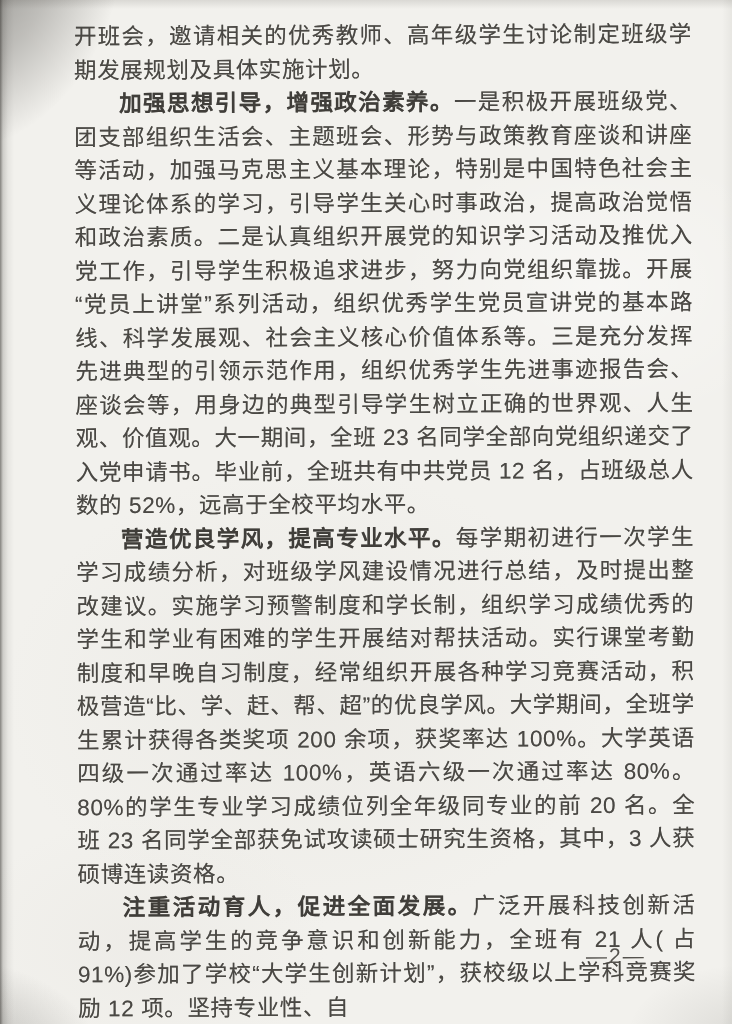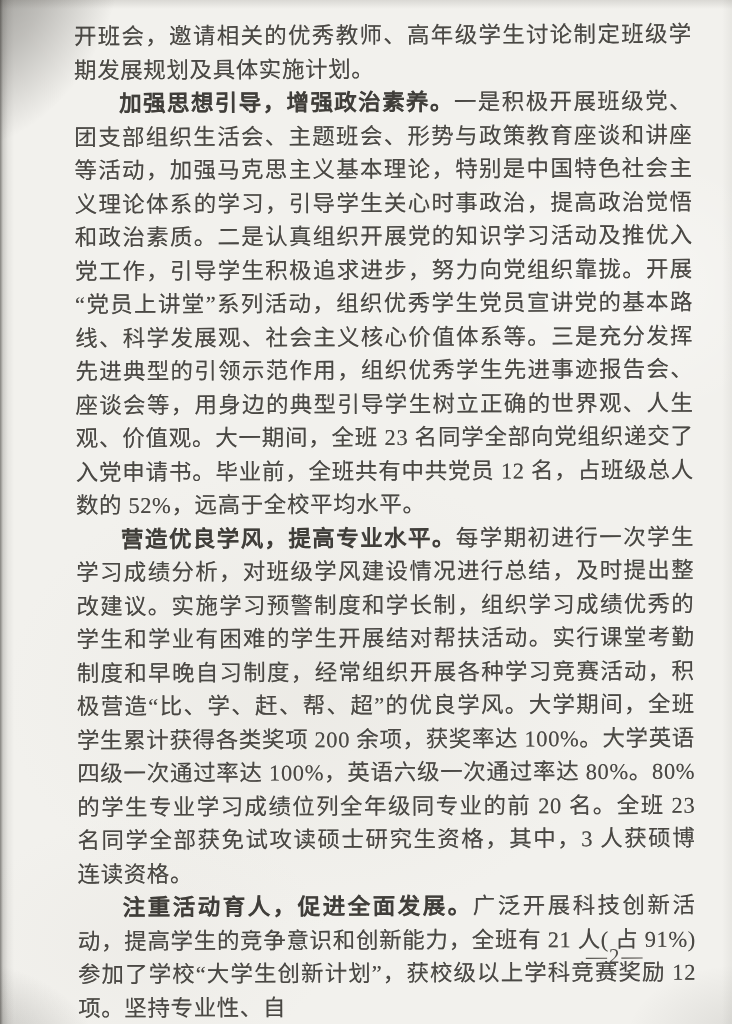--- a/index.html
+++ b/index.html
@@ -10,21 +10,21 @@
   .page{
     position:relative;
     width:732px;
     height:1024px;
     overflow:hidden;
     background:
       radial-gradient(320px 220px at 82% 28%, rgba(255,255,255,0.40), rgba(255,255,255,0) 65%),
       radial-gradient(420px 320px at 42% 68%, rgba(229,227,221,0.45), rgba(229,227,221,0) 72%),
       radial-gradient(260px 180px at 20% 92%, rgba(233,231,226,0.5), rgba(233,231,226,0) 70%),
       #f2f1ed;
-    font-family:Liberation Serif, serif;
+    font-family:Liberation Sans, sans-serif;
     color:#4a4844;
   }
   
   .shadow-overlay{
     position:absolute;
     inset:0;
     pointer-events:none;
     background:
       radial-gradient(250px 310px at -55px -70px, rgba(45,43,39,0.62), rgba(45,43,39,0.26) 46%, rgba(45,43,39,0) 72%),
       linear-gradient(to right, rgba(40,38,34,0.55) 0px, rgba(40,38,34,0.18) 3px, rgba(40,38,34,0.06) 8px, rgba(40,38,34,0) 14px),

